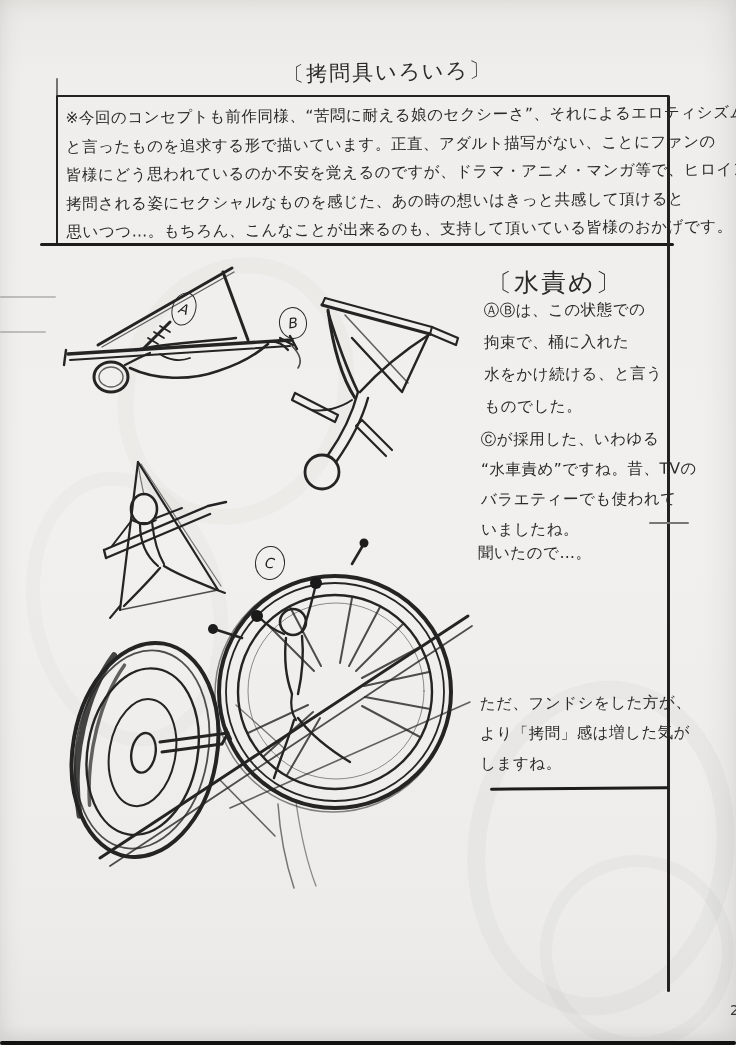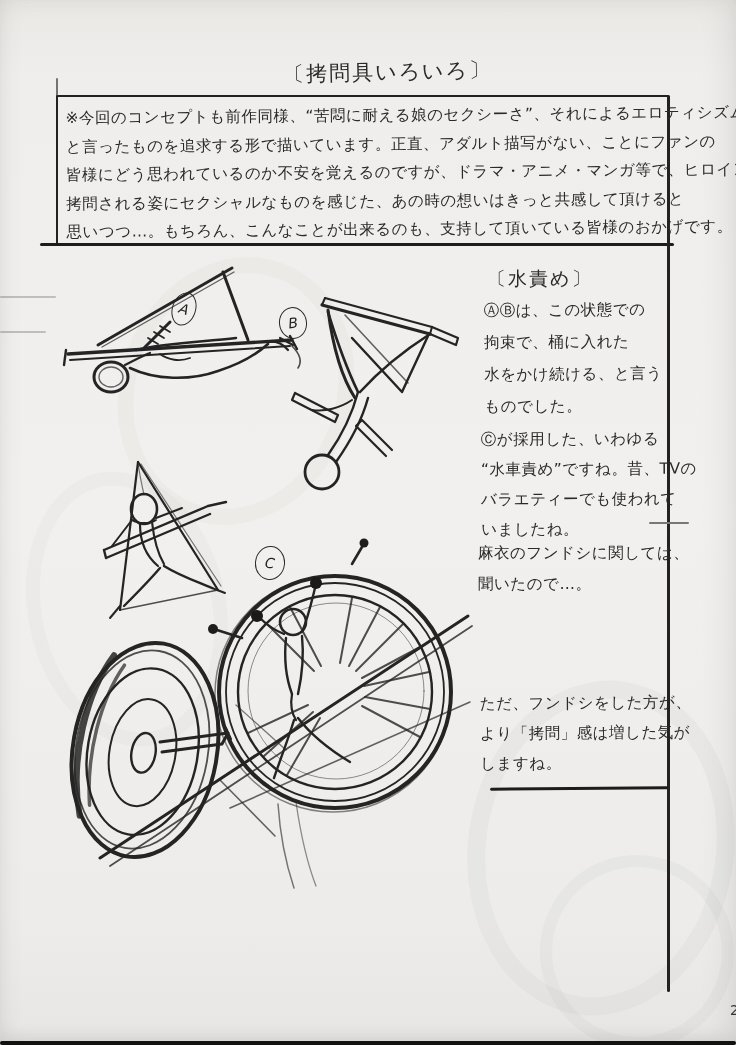--- a/index.html
+++ b/index.html
@@ -53,39 +53,38 @@
 <div class="lblcirc" style="left:172px;top:292px;width:22px;height:32px;transform:rotate(18deg);">
     <span>A</span>
   </div>
 <div class="lblcirc" style="left:279px;top:307px;width:26px;height:30px;transform:rotate(-8deg);">
     <span>B</span>
   </div>
 <div class="lblcirc" style="left:255px;top:546px;width:28px;height:32px;transform:rotate(6deg);">
     <span>C</span>
   </div>
 
-<div class="abs hand col" style="left:487px;top:266px;font-size:19px;letter-spacing:2px;">〔水責め〕</div>
+<div class="abs hand col" style="left:487px;top:266px;font-size:25px;letter-spacing:2px;">〔水責め〕</div>
 
 <div class="abs hand col" style="left:484px;top:294px;line-height:32px;transform:rotate(-.4deg);">
   <div class="ln">ⒶⒷは、この状態での</div>
   <div class="ln">拘束で、桶に入れた</div>
   <div class="ln">水をかけ続ける、と言う</div>
   <div class="ln">ものでした。</div>
 </div>
 
 <div class="abs hand col" style="left:481px;top:424px;line-height:30px;transform:rotate(-.3deg);">
   <div class="ln">Ⓒが採用した、いわゆる</div>
   <div class="ln">“水車責め”ですね。昔、TVの</div>
   <div class="ln">バラエティーでも使われて</div>
   <div class="ln">いましたね。</div>
 </div>
 <div class="rule" style="left:649px;top:522px;width:40px;height:2px;background:#777;"></div>
 
 <div class="abs hand col" style="left:478px;top:538px;line-height:30.5px;">
-  <div class="ln">麻衣のフンドシに関しては、</div>
   <div class="ln">聞いたので…。</div>
 </div>
 
 <div class="abs hand col" style="left:480px;top:688px;line-height:30px;transform:rotate(-.4deg);">
   <div class="ln">ただ、フンドシをした方が、</div>
   <div class="ln">より「拷問」感は増した気が</div>
   <div class="ln">しますね。</div>
 </div>
 <div class="rule" style="left:490px;top:787px;width:178px;height:2.5px;background:#1c1c1c;transform:rotate(-.5deg);"></div>
 

